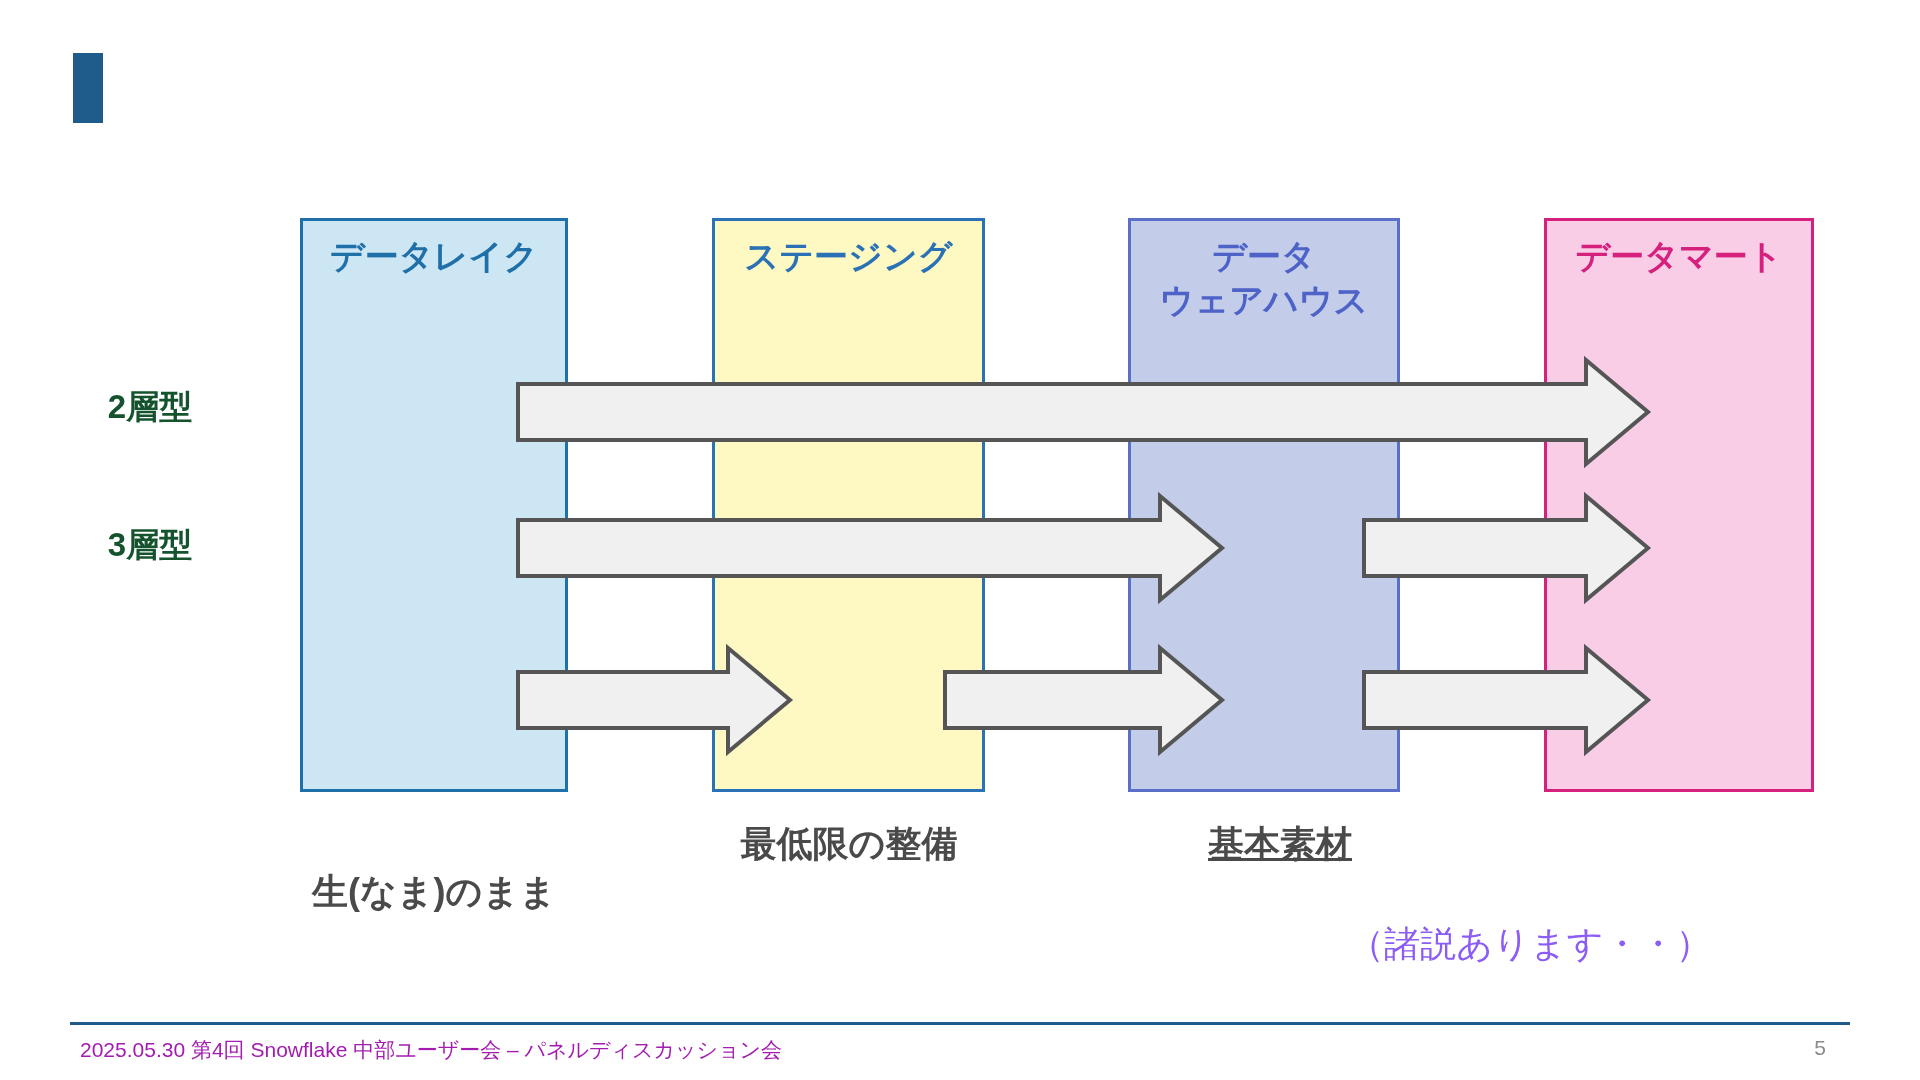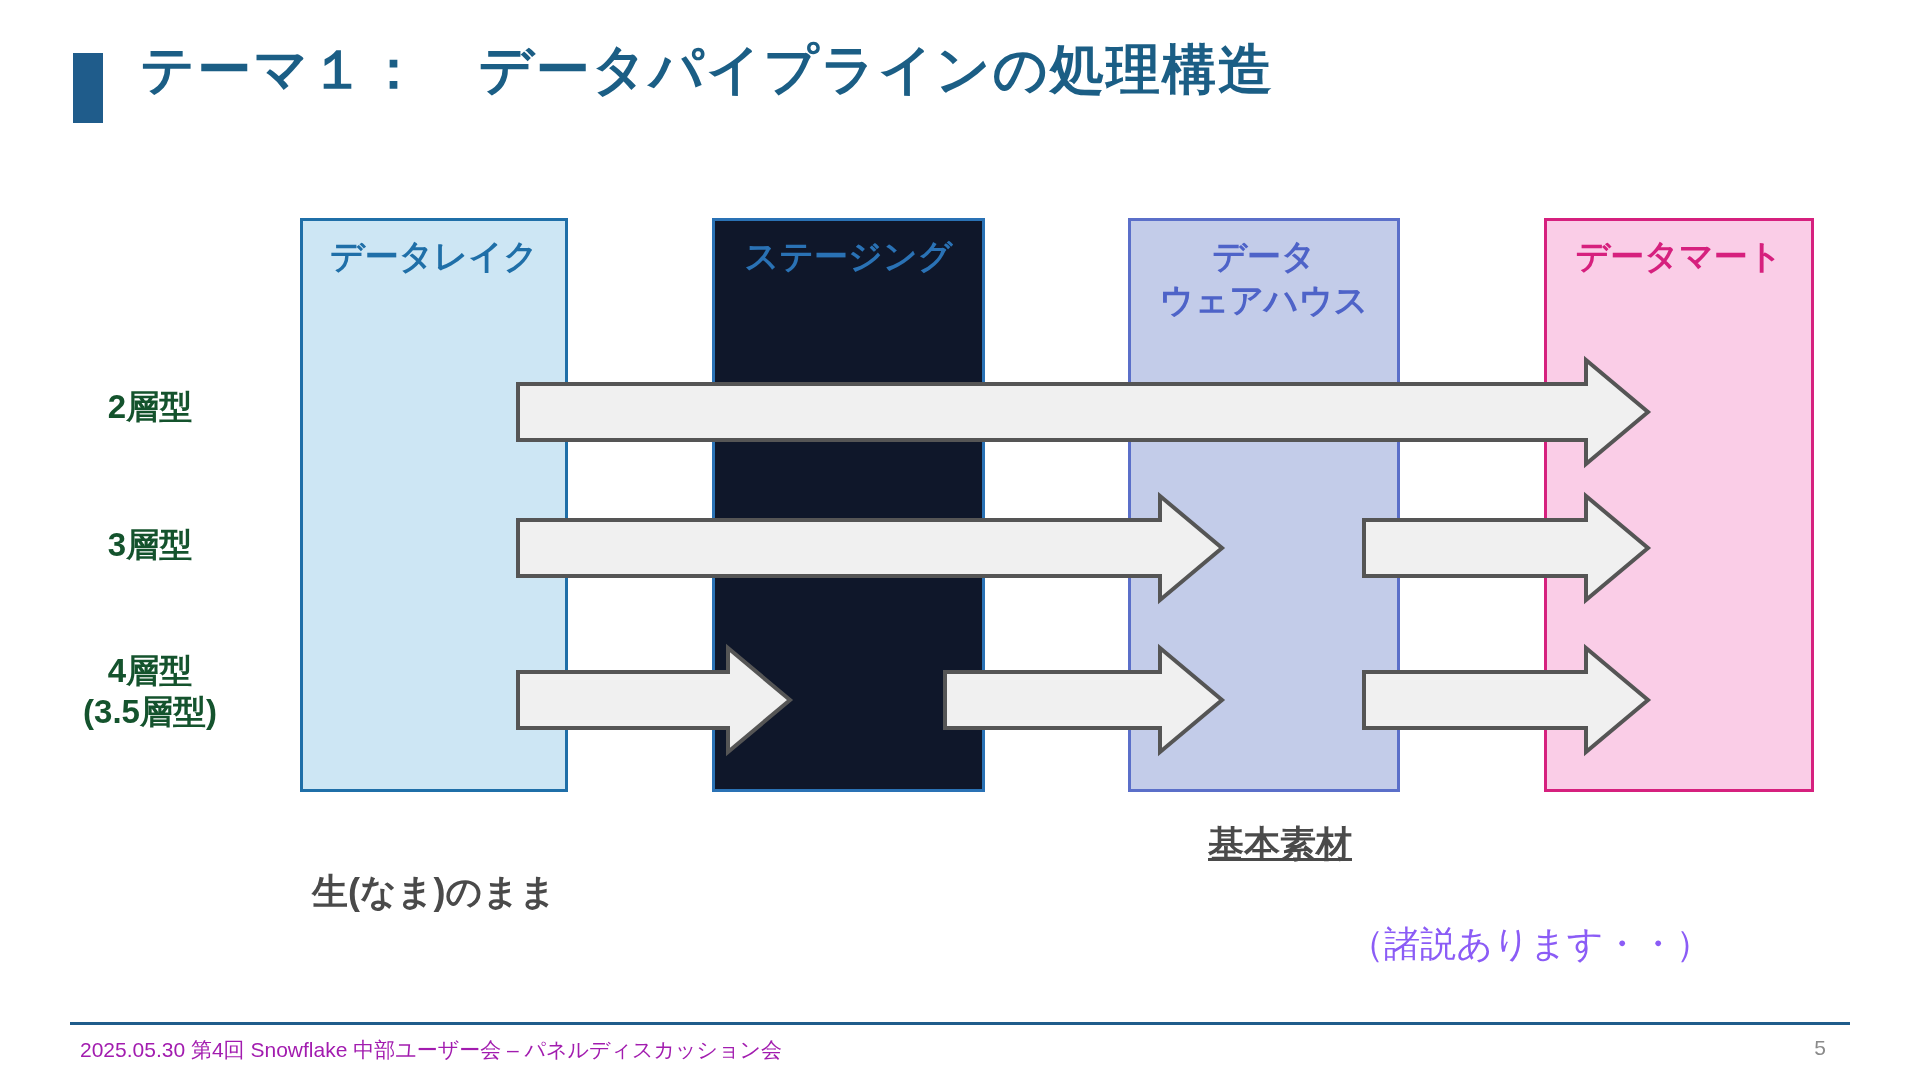--- a/index.html
+++ b/index.html
@@ -103,43 +103,40 @@
     font-size:21px;color:#8A8A8A;font-weight:400;
   }
 </style>
 </head>
 <body>
 
 <div class="slide">
 
   <div class="title-row">
     <div class="title-accent" style="background: rgb(31, 92, 139);"></div>
-    <div class="title-text" style="color: rgb(27, 94, 133);">テーマ１：　データパイプラインの処理構造</div>
   </div>
 
   <div class="diagram">
 
     <div class="col" id="col-lake" style="background: rgb(205, 230, 244); border-color: rgb(31, 111, 168);">
       <div class="col-title" style="color: rgb(31, 111, 168);">データレイク</div>
     </div>
-    <div class="col" id="col-stage" style="background: #0f172a; border-color: rgb(42, 114, 181);">
+    <div class="col" id="col-stage" style="background: #fef9c3; border-color: rgb(42, 114, 181);">
       <div class="col-title" style="color: rgb(42, 114, 181);">ステージング</div>
     </div>
     <div class="col" id="col-dwh" style="background: rgb(195, 204, 233); border-color: rgb(91, 111, 201);">
       <div class="col-title" style="color: rgb(78, 99, 200);">データ
 ウェアハウス</div>
     </div>
     <div class="col" id="col-mart" style="background: rgb(250, 205, 231); border-color: rgb(214, 32, 126);">
       <div class="col-title" style="color: rgb(214, 32, 126);">データマート</div>
     </div>
 
     <div class="row-label" id="row-label-0">2層型</div>
     <div class="row-label" id="row-label-1">3層型</div>
-    <div class="row-label" id="row-label-2">4層型
-(3.5層型)</div>
 
     <div id="arrow-layer">
         <div class="arrow" style="left: 515px; top: 357px;">
           <svg width="1136" height="110" viewBox="0 0 1136 110">
             <polygon points="3.0,27.0 1071.0,27.0 1071.0,3.0 1133.0,55.0 1071.0,107.0 1071.0,83.0 3.0,83.0" fill="#F0F0F0" stroke="#555555" stroke-width="4" stroke-linejoin="miter"></polygon>
           </svg>
         </div>
         <div class="arrow" style="left: 515px; top: 493px;">
           <svg width="710" height="110" viewBox="0 0 710 110">
             <polygon points="3.0,27.0 645.0,27.0 645.0,3.0 707.0,55.0 645.0,107.0 645.0,83.0 3.0,83.0" fill="#F0F0F0" stroke="#555555" stroke-width="4" stroke-linejoin="miter"></polygon>
@@ -161,20 +158,21 @@
           </svg>
         </div>
         <div class="arrow" style="left: 1361px; top: 645px;">
           <svg width="290" height="110" viewBox="0 0 290 110">
             <polygon points="3.0,27.0 225.0,27.0 225.0,3.0 287.0,55.0 225.0,107.0 225.0,83.0 3.0,83.0" fill="#F0F0F0" stroke="#555555" stroke-width="4" stroke-linejoin="miter"></polygon>
           </svg>
         </div>
       </div>
 
     <div class="bottom-caption" id="cap-0">生(なま)のまま</div>
+    <div class="bottom-caption" id="cap-1">最低限の整備</div>
     <div class="bottom-caption" id="cap-2">基本素材</div>
 
     <div class="note">（諸説あります・・）</div>
   </div>
 
   <div class="footer-rule" style="background: rgb(31, 92, 139);"></div>
   <div class="footer-text">2025.05.30 第4回 Snowflake 中部ユーザー会 – パネルディスカッション会</div>
   <div class="footer-page">5</div>
 
 </div>

